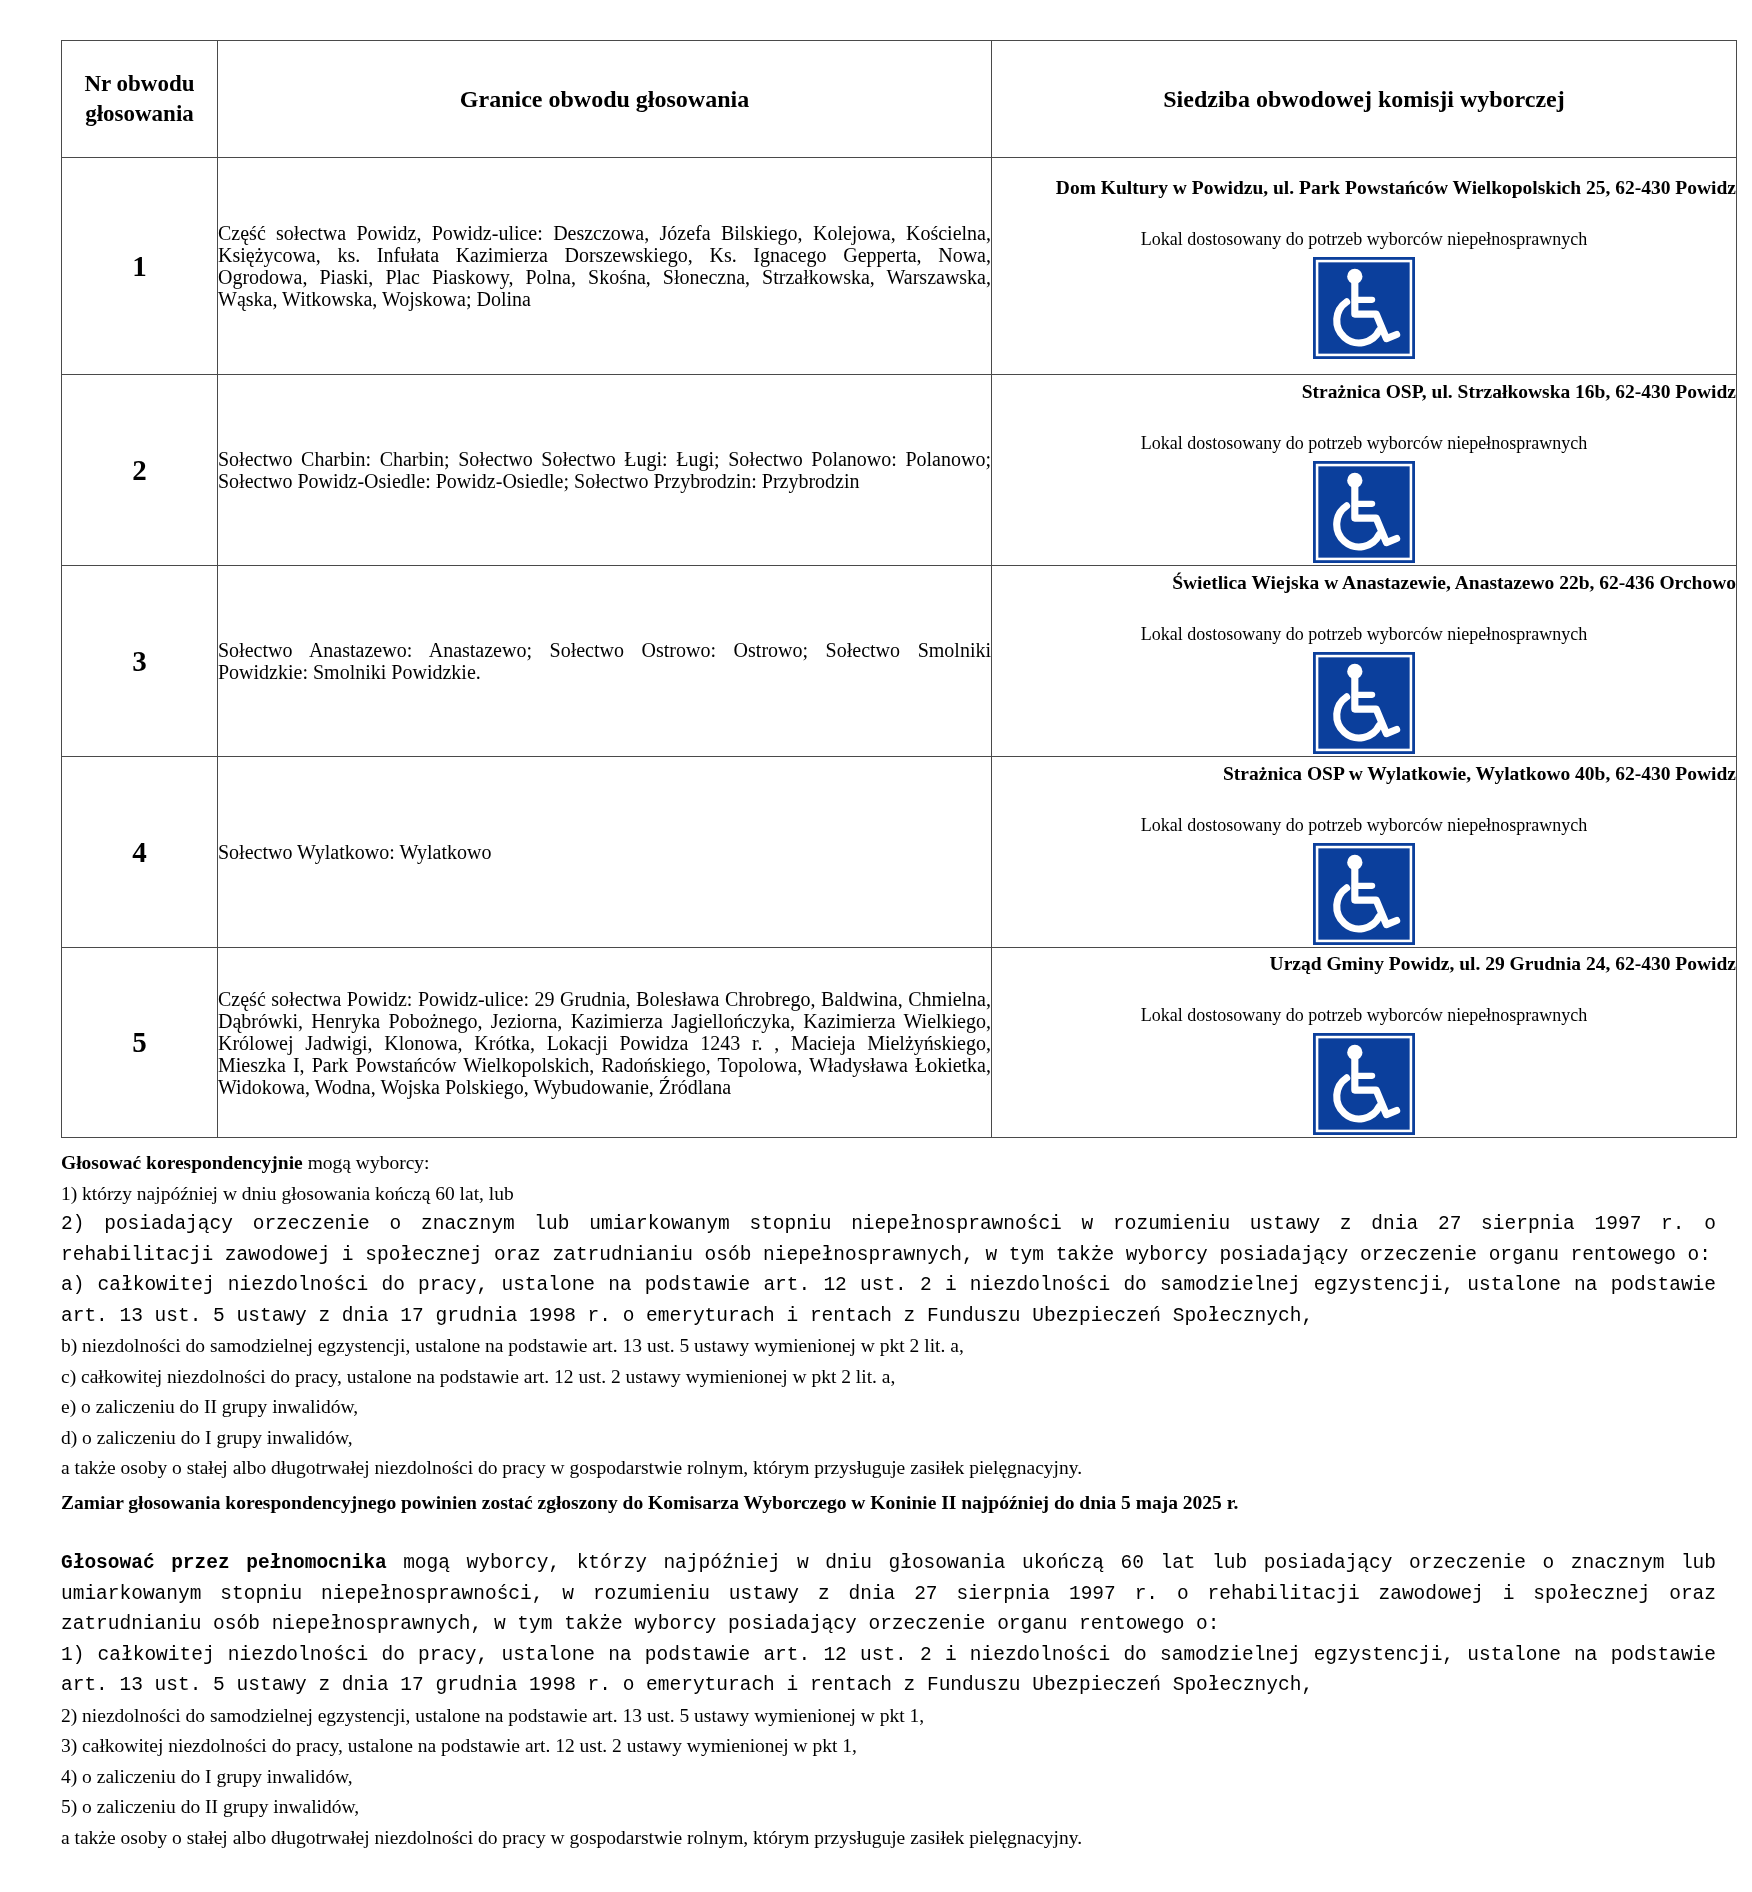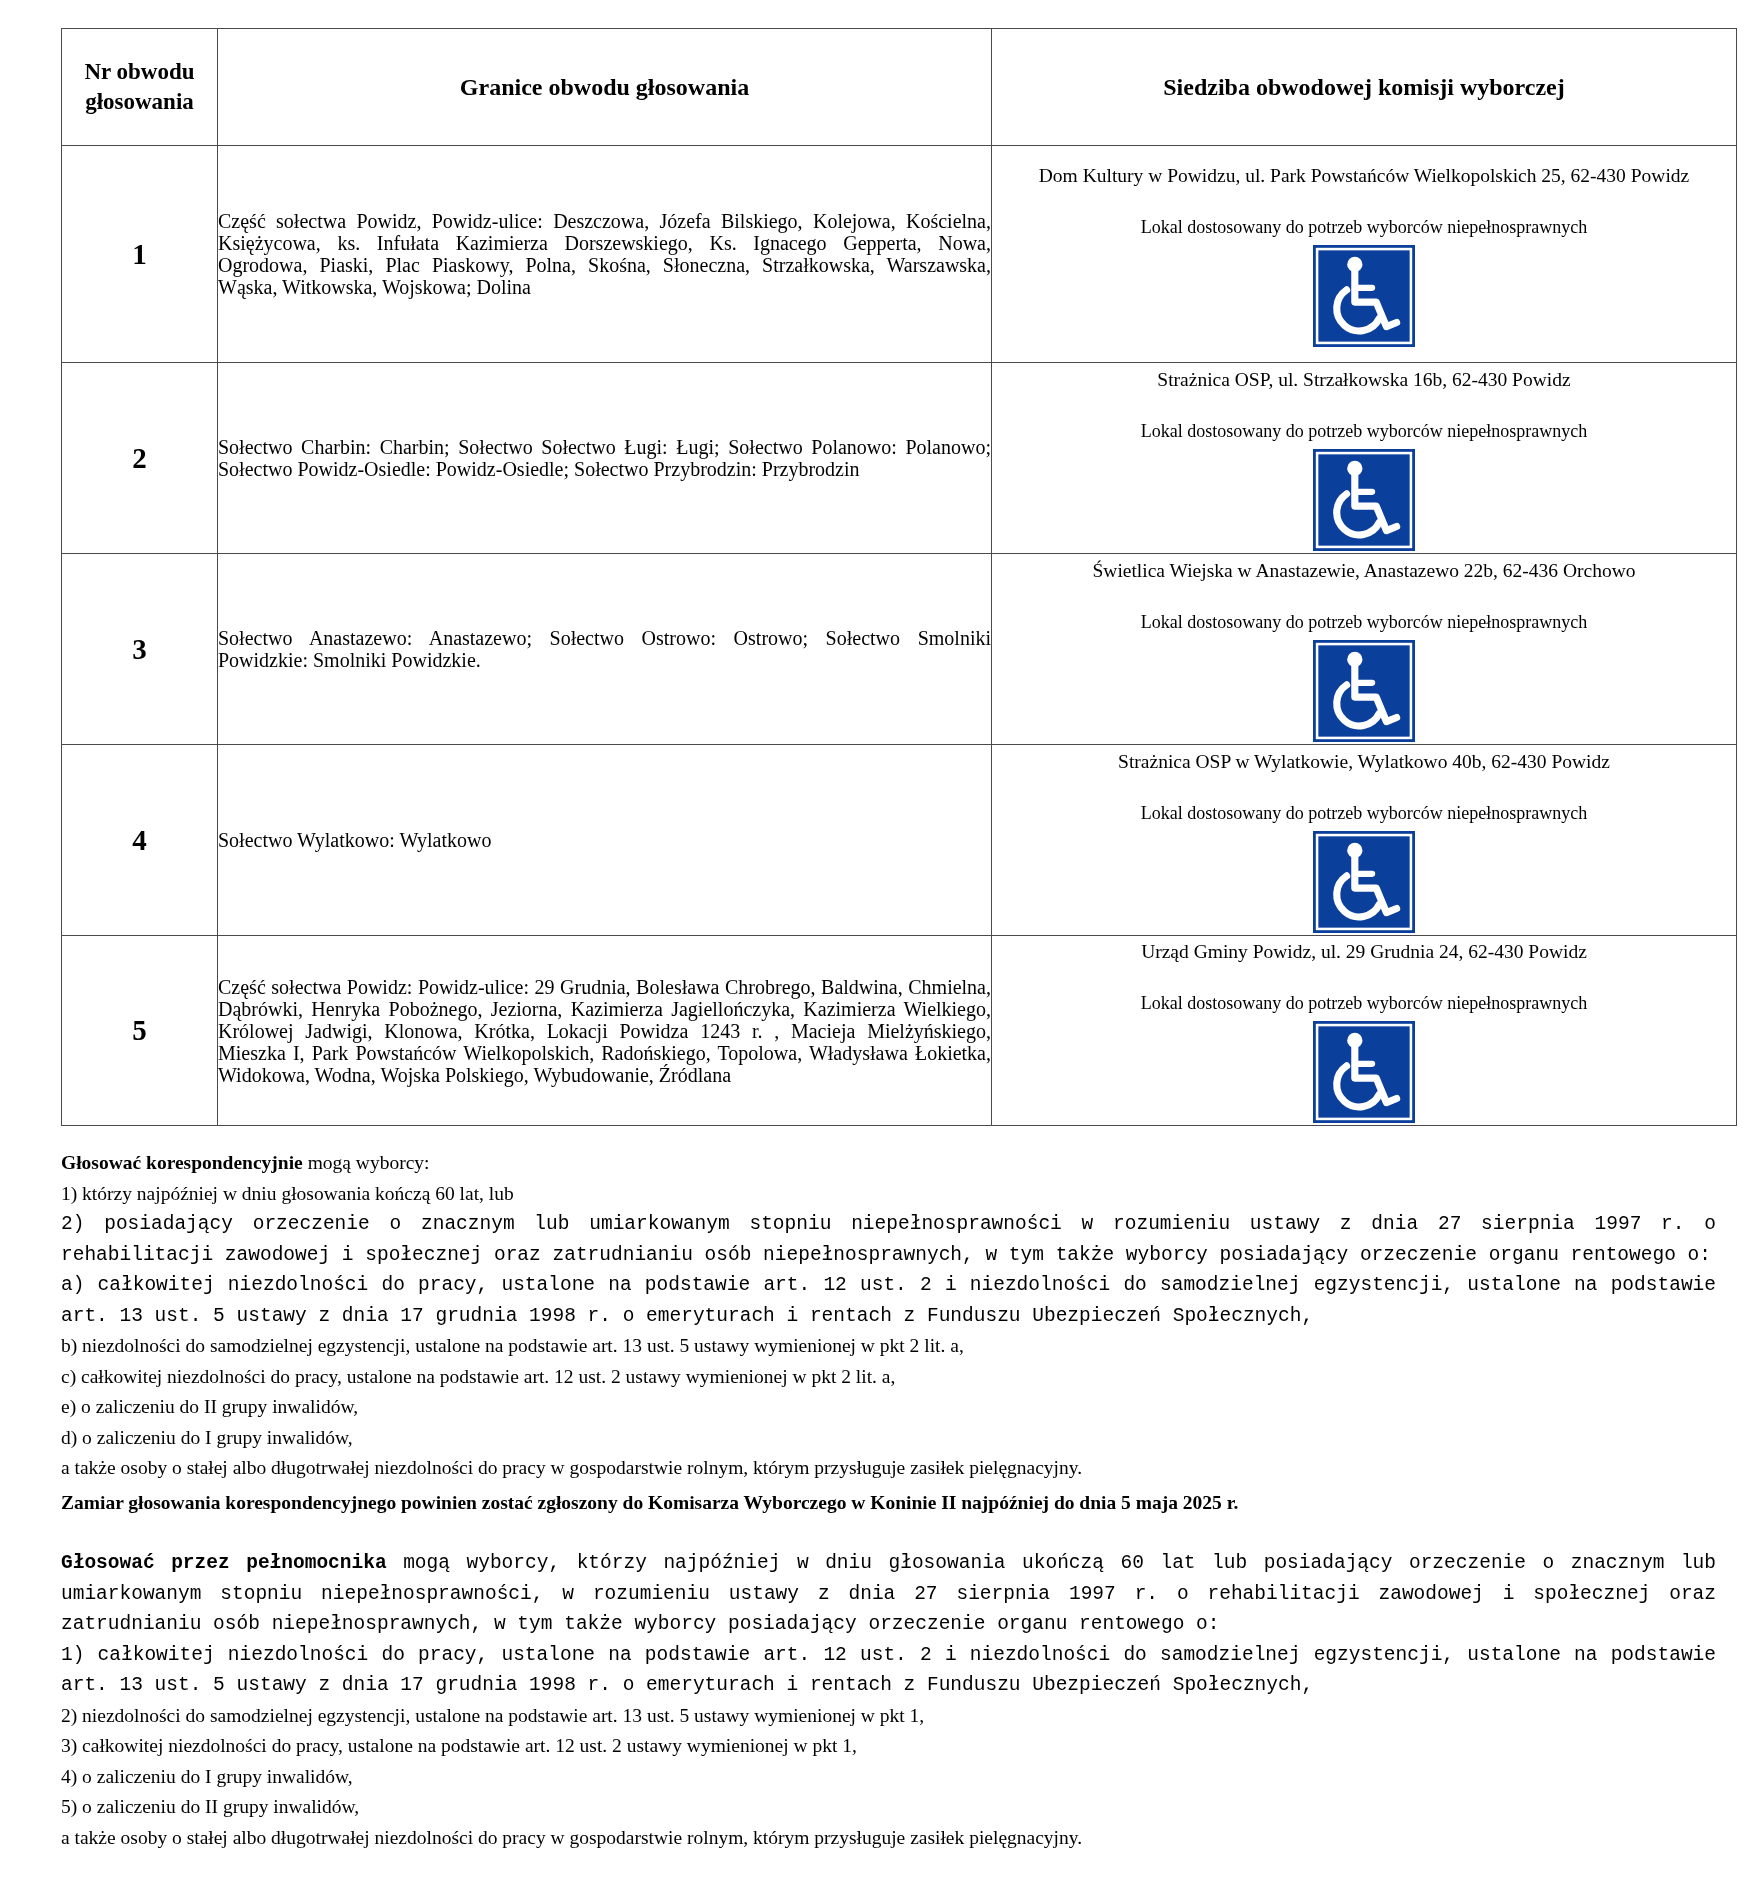--- a/index.html
+++ b/index.html
@@ -1,33 +1,33 @@
 <!DOCTYPE html>
 <html><head>
 <meta charset="utf-8">
 <style>
   html, body { margin: 0; padding: 0; background: #ffffff; }
   body {
     width: 1752px; height: 1892px; position: relative; overflow: hidden;
     font-family: "Liberation Serif", "DejaVu Serif", serif; color: #000;
   }
   table.districts {
-    position: absolute; left: 61px; top: 28px; width: 1675px;
+    position: absolute; left: 61px; top: 40px; width: 1675px;
     border-collapse: collapse; table-layout: fixed;
   }
   table.districts th, table.districts td {
     border: 1.5px solid #4a4a4a; padding: 0; vertical-align: middle;
   }
   col.c1 { width: 156px; } col.c2 { width: 774px; } col.c3 { width: 745px; }
   th { height: 116px; font-weight: bold; font-size: 24px; line-height: 30px; text-align: center; }
   th.nr { font-size: 23px; line-height: 30px; }
   td.num { text-align: center; font-weight: bold; font-size: 29px; }
   td.bounds { font-size: 20px; line-height: 22px; text-align: justify; padding: 0 7px 0 7px; }
   td.seat { text-align: center; vertical-align: top; padding: 2px 4px 0 4px; }
-  .addr { font-weight: normal; font-size: 19.5px; line-height: 27px; }
+  .addr { font-weight: bold; font-size: 19.5px; line-height: 27px; text-align: right; }
   .access { font-size: 18px; line-height: 27px; margin-top: 25px; }
   .wheel { display: block; margin: 4px auto 0 auto; width: 102px; height: 102px; }
   tr.r1 td { height: 216px; }
   tr.r2 td, tr.r3 td, tr.r4 td { height: 190px; }
   tr.r5 td { height: 189px; }
 
   .notes { position: absolute; left: 61px; top: 1148px; width: 1655px; font-size: 19.5px; line-height: 30.5px; }
   .notes p { margin: 0; }
   .notes .j { text-align: justify; font-family: Liberation Mono, monospace; }
   .notes b { font-weight: bold; }

